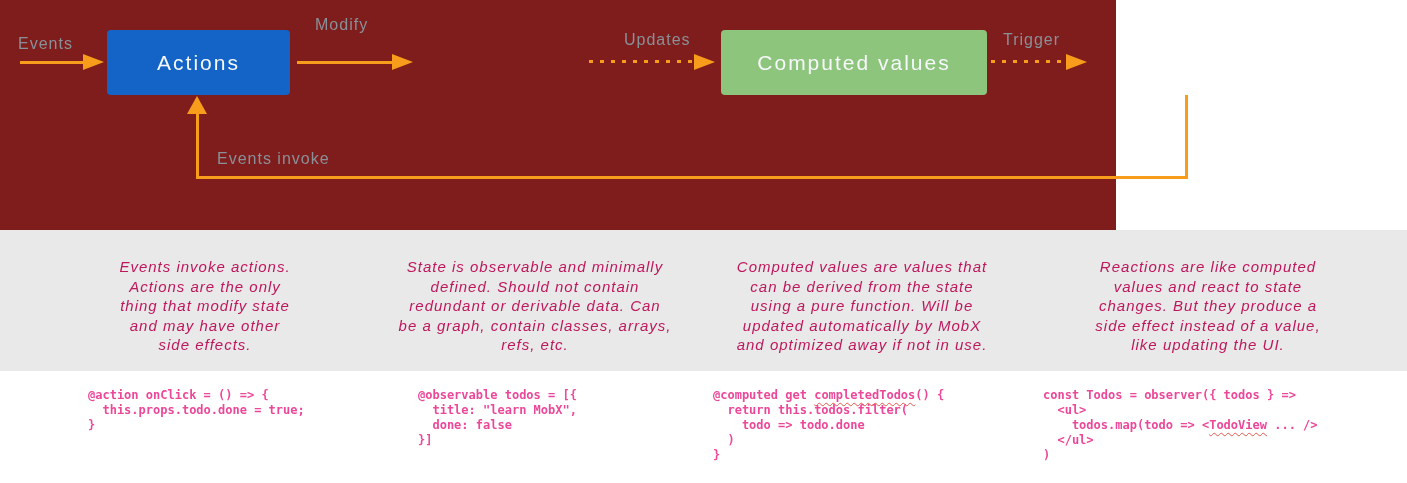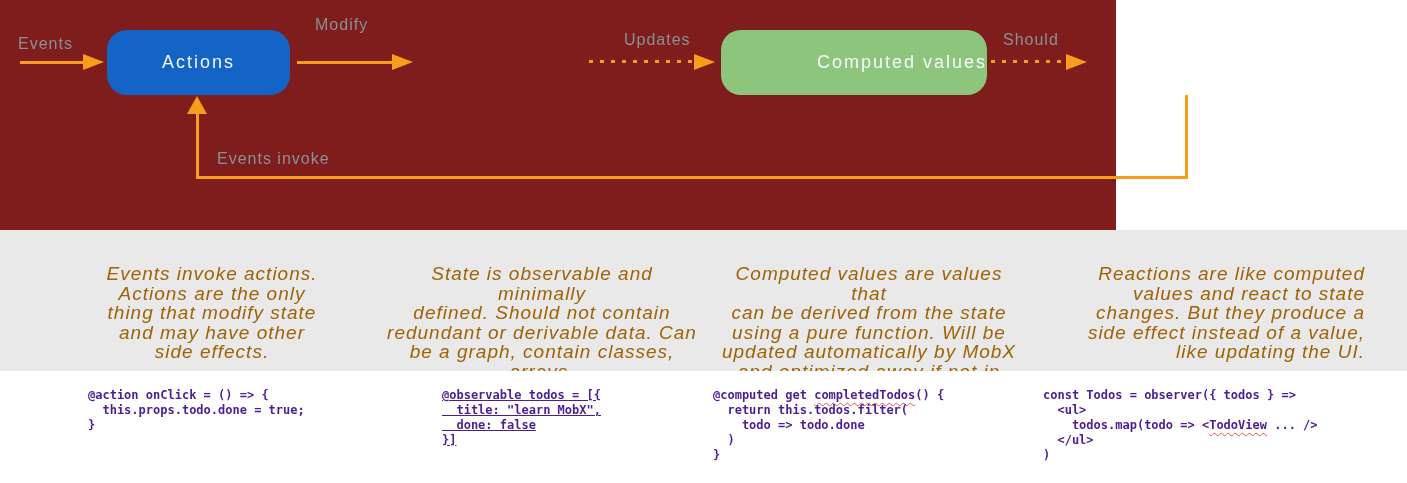--- a/index.html
+++ b/index.html
@@ -4,27 +4,27 @@
 <style>
   html,body { margin:0; padding:0; background:#ffffff; }
   .canvas {
     position:relative; width:1407px; height:483px; overflow:hidden;
     font-family:"Liberation Sans","DejaVu Sans",sans-serif;
     background:#ffffff;
   }
   
   .diagram { position:absolute; left:0; top:0; width:1116px; height:230px; background:#7f1d1d; }
   .box {
-    position:absolute; top:30px; height:65px; border-radius:20px;
+    position:absolute; top:30px; height:65px; border-radius:4px;
     display:flex; align-items:center; justify-content:center;
-    color:#f6f8fa; font-size:18px; letter-spacing:2px; font-weight:400;
+    color:#f6f8fa; font-size:21px; letter-spacing:2px; font-weight:400;
   }
   .box-actions  { left:107px;  width:183px; background:#1464c8; }
   .box-state    { left:425px;  width:182px; background:#11508d; }
-  .box-computed { left:721px;  width:266px; background:#8ec57d;justify-content:flex-end; }
+  .box-computed { left:721px;  width:266px; background:#8ec57d; }
   .box-reactions{ left:1095px; width:183px; background:#f4a95f; }
   .flow-label {
     position:absolute; color:#8a9097; font-size:16px; letter-spacing:1px; white-space:nowrap;
   }
   .lbl-events  { left:18px;   top:35px; }
   .lbl-modify  { left:315px;  top:16px; }
   .lbl-updates { left:624px;  top:31px; }
   .lbl-trigger { left:1003px; top:31px; }
   .lbl-invoke  { left:217px;  top:150px; }
   .aline  { position:absolute; height:3px; background:#f89c1c; }
@@ -45,37 +45,37 @@
   .h-updates  { left:694px; top:54px; }
   .l-trigger  { left:991px; top:60px; width:75px; }
   .h-trigger  { left:1066px; top:54px; }
   .fb-right   { left:1185px; top:95px;  height:84px; }
   .fb-bottom  { left:196px;  top:176px; width:992px; }
   .fb-left    { left:196px;  top:113px; height:65px; }
   .fb-head    { left:187px;  top:96px; }
   
   .band { position:absolute; left:0; top:230px; width:1407px; height:141px; background:#e9e9e9; }
   .desc {
-    position:absolute; top:22px; margin:12px; color:#a16207;
-    font-size:19px; line-height:19.5px; font-style:italic; letter-spacing:1px;
+    position:absolute; top:22px; margin:5px; color:#be185d;
+    font-size:15px; line-height:19.5px; font-style:italic; letter-spacing:1px;
     text-align:center; white-space:pre-line;
   }
   .desc-1 { left:80px;   width:240px; }
   .desc-2 { left:372px;  width:316px; }
   .desc-3 { left:707px;  width:300px; }
-  .desc-4 { left:1053px; width:300px;text-align:right; }
+  .desc-4 { left:1053px; width:300px; }
   
   .code-row { position:absolute; left:0; top:371px; width:1407px; height:112px; background:#fff; }
   .snippet {
-    position:absolute; top:17px; margin:0; color:#4c1d95;
+    position:absolute; top:17px; margin:0; color:#ec4899;
     font-family:"DejaVu Sans Mono","Liberation Mono",monospace;
     font-size:12px; font-weight:bold; line-height:15px; white-space:pre;
   }
   .snippet-1 { left:88px; }
-  .snippet-2 { left:442px;text-decoration:underline; }
+  .snippet-2 { left:418px; }
   .snippet-3 { left:713px; }
   .snippet-4 { left:1043px; }
   .squiggle {
     text-decoration:underline; text-decoration-style:wavy;
     text-decoration-color:#e2574c; text-decoration-thickness:1px;
     text-underline-offset:3px;
     margin-top:18px;
   }
 </style>
 </head>
@@ -99,21 +99,21 @@
 
 
     <span class="flow-label lbl-updates">Updates</span>
     <div class="adots l-updates"></div>
     <div class="ah-right h-updates"></div>
 
     <div class="box box-computed">
       <span>Computed values</span>
     </div>
 
-    <span class="flow-label lbl-trigger">Should</span>
+    <span class="flow-label lbl-trigger">Trigger</span>
     <div class="adots l-trigger"></div>
     <div class="ah-right h-trigger"></div>
 
 
     <div class="avert fb-right"></div>
     <div class="aline fb-bottom"></div>
     <div class="avert fb-left"></div>
     <div class="ah-up fb-head"></div>
     <span class="flow-label lbl-invoke">Events invoke</span>
   </div>

